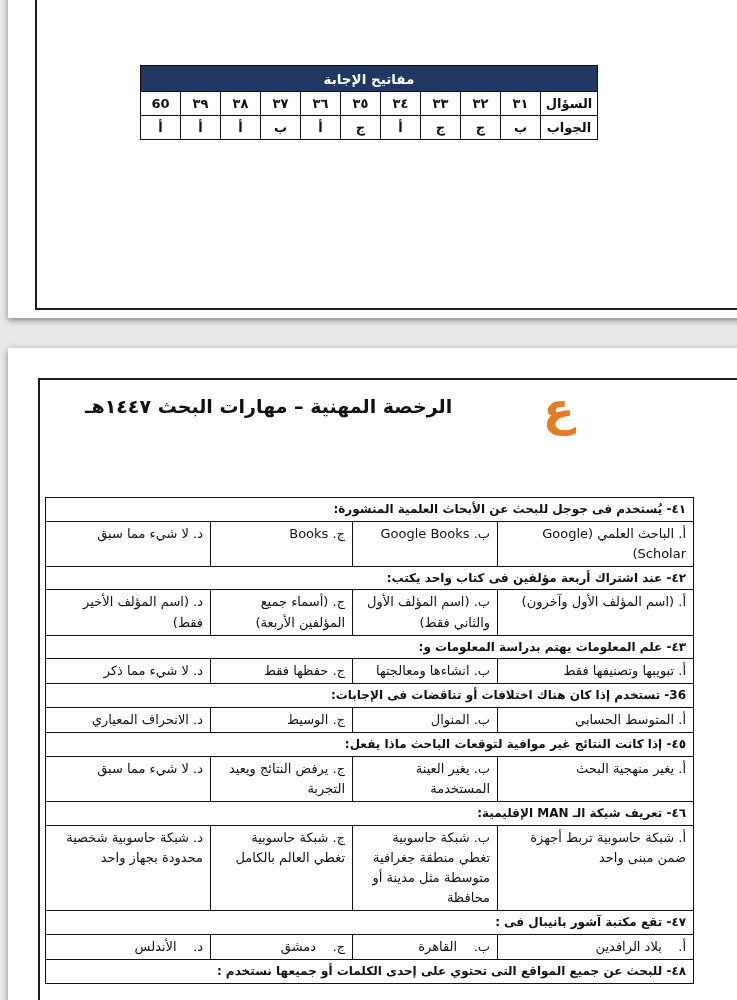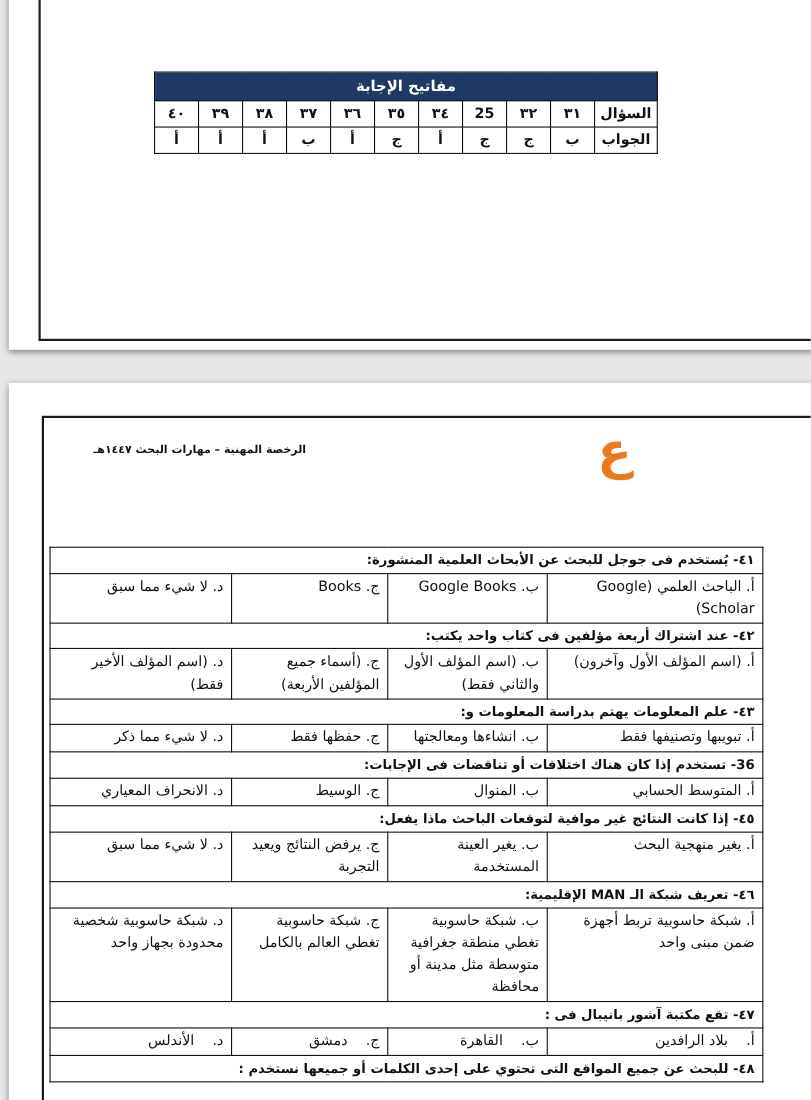--- a/index.html
+++ b/index.html
@@ -30,23 +30,23 @@
     color:#111;
   }
   .answer-key .ak-title {
     background:#1f3864; color:#ffffff; height:26px; font-size:13.5px;
   }
   .answer-key .ak-label { width:57px;margin-left:28px; }
   .answer-key .ak-cell  { width:40px; }
 
   
   .exam-title {
-    position:absolute; left:77px; top:53px;
+    position:absolute; left:77px; top:42px;
     direction:rtl; text-align:center;
-    font-weight:bold; font-size:10px; line-height:1.75; color:#111;
+    font-weight:bold; font-size:19px; line-height:1.75; color:#111;
   }
   .logo {
     position:absolute; left:535px; top:38px; width:166px;
     display:flex; direction:ltr; align-items:center; gap:7px;
   }
   .logo-glyph {
     font-size:46px; line-height:1; color:#e87b1e; font-weight:bold;
   }
   .logo-text { direction:rtl; text-align:right; flex:1; }
   .logo-name { color:#e87b1e; font-weight:bold; font-size:16px; line-height:1.18; }
@@ -72,28 +72,28 @@
 
   <table class="answer-key" dir="rtl">
     <tbody>
       <tr>
         <td colspan="11" class="ak-title">مفاتيح الإجابة</td>
       </tr>
       <tr>
         <td class="ak-label">السؤال</td>
         <td class="ak-cell">٣١</td>
         <td class="ak-cell">٣٢</td>
-        <td class="ak-cell">25</td>
+        <td class="ak-cell">٣٣</td>
         <td class="ak-cell">٣٤</td>
         <td class="ak-cell">٣٥</td>
         <td class="ak-cell">٣٦</td>
         <td class="ak-cell">٣٧</td>
         <td class="ak-cell">٣٨</td>
         <td class="ak-cell">٣٩</td>
-        <td class="ak-cell">٤٠</td>
+        <td class="ak-cell">60</td>
       </tr>
       <tr>
         <td class="ak-label">الجواب</td>
         <td class="ak-cell">ب</td>
         <td class="ak-cell">ج</td>
         <td class="ak-cell">ج</td>
         <td class="ak-cell">أ</td>
         <td class="ak-cell">ج</td>
         <td class="ak-cell">أ</td>
         <td class="ak-cell">ب</td>

